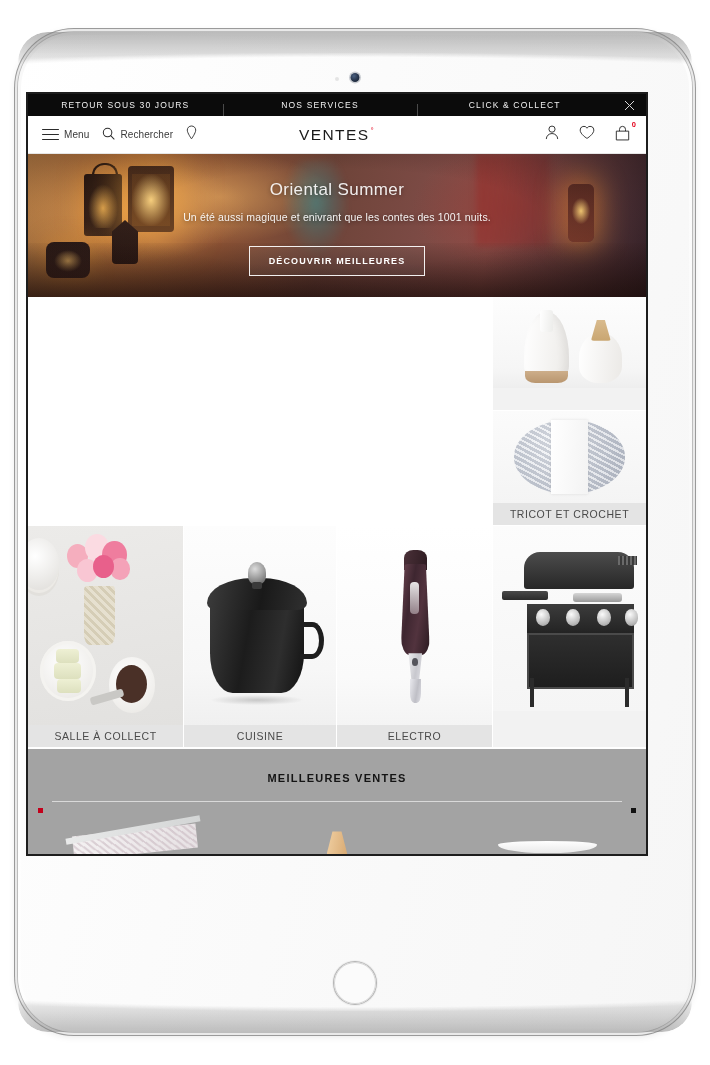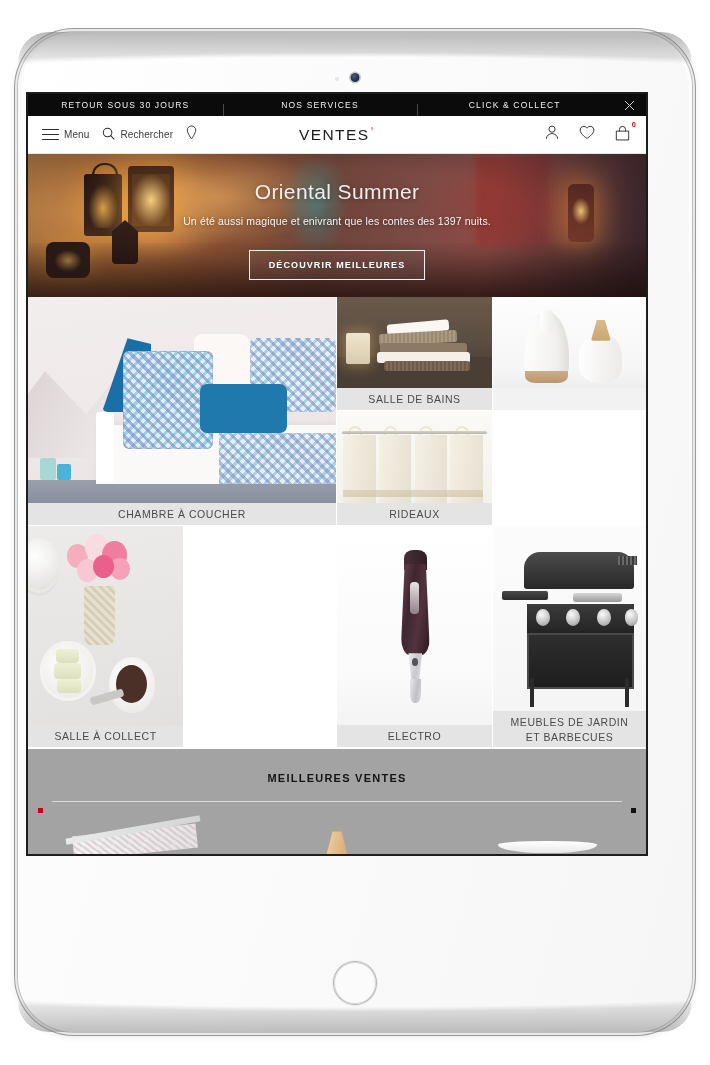--- a/index.html
+++ b/index.html
@@ -231,21 +231,21 @@
   }
 
   #hero-content {
     position: absolute; inset: 0;
     display: flex; flex-direction: column;
     align-items: center; justify-content: flex-start;
     padding-top: 26px;
     text-align: center;
   }
   #hero-title {
-    font-size: 21px;
+    font-size: 17px;
     font-weight: 400;
     color: rgba(255,255,255,.90);
     letter-spacing: .4px;
     text-shadow: 0 1px 4px rgba(0,0,0,.35);
   }
   #hero-sub {
     margin-top: 11px;
     font-size: 10.5px;
     color: rgba(255,255,255,.93);
     letter-spacing: .15px;
@@ -597,92 +597,51 @@
       <div class="lantern" id="lant4"></div>
       <div class="lantern" id="lant3"></div>
         <div id="lant3-glow"></div>
       <div class="lantern" id="lant5"></div>
         <div id="lant5-glow"></div>
       <div class="hero-floor"></div>
       <div class="hero-vig"></div>
     </div>
     <div id="hero-content">
       <div id="hero-title">Oriental Summer</div>
-      <div id="hero-sub">Un été aussi magique et enivrant que les contes des 1397 nuits.</div>
+      <div id="hero-sub">Un été aussi magique et enivrant que les contes des 1001 nuits.</div>
       <button id="hero-cta">DÉCOUVRIR MEILLEURES</button>
     </div>
   </div>
 
   <div id="grid" style="height:450px;">
 
-    <div class="tile" style="left:0; top:0; width:308px; height:228px;">
-      <div class="tile-img">
-        <div class="art art-bed">
-          <div class="bed-wallsh"></div>
-          <div class="bed-floor"></div>
-          <div class="bed-mattress"></div>
-          <div class="bed-head"></div>
-          <div class="pillow p-pat2"></div>
-          <div class="pillow p-white"></div>
-          <div class="pillow p-blue1"></div>
-          <div class="pillow p-pat1"></div>
-          <div class="pillow p-blue2"></div>
-          <div class="bed-quilt"></div>
-          <div class="cup1"></div>
-            <div class="cup2"></div>
-        </div>
-      </div>
-      <div class="tile-cap">CHAMBRE À COUCHER</div>
-    </div>
-
-    <div class="tile" style="left:309px; top:0; width:155px; height:113px;">
-      <div class="tile-img">
-        <div class="art art-bath">
-          <div class="bath-tbl"></div>
-          <div class="bath-candle"></div>
-          <div class="towel tw5"></div>
-            <div class="towel tw4"></div>
-          <div class="towel tw1"></div>
-            <div class="towel tw2"></div>
-            <div class="towel tw3"></div>
-        </div>
-      </div>
-      <div class="tile-cap">SALLE DE BAINS</div>
-    </div>
+
 
     <div class="tile" style="left:465px; top:0; width:153px; height:113px;">
       <div class="tile-img">
         <div class="art art-salon">
           <div class="vaseB"></div>
             <div class="vaseB-cork"></div>
           <div class="vaseA"></div>
             <div class="vaseA-neck"></div>
             <div class="vaseA-base"></div>
         </div>
       </div>
     </div>
 
-    <div class="tile" style="left:309px; top:114px; width:155px; height:114px;">
+
+    <div class="tile" style="left:465px; top:114px; width:153px; height:114px;">
       <div class="tile-img">
-        <div class="art art-curtain">
-          <div class="curt-tab" style="left:7%;"></div>
-          <div class="curt-tab" style="left:30%;"></div>
-          <div class="curt-tab" style="left:53%;"></div>
-          <div class="curt-tab" style="left:76%;"></div>
-          <div class="curt-rod"></div>
-          <div class="curt-panel cp1"></div>
-          <div class="curt-panel cp2"></div>
-          <div class="curt-panel cp3"></div>
-          <div class="curt-panel cp4"></div>
-          <div class="curt-hem"></div>
+        <div class="art art-yarn">
+          <div class="yarn-ball"></div>
+          <div class="yarn-band"></div>
         </div>
       </div>
-      <div class="tile-cap">RIDEAUX</div>
-    </div>
-
+      <div class="tile-cap">TRICOT ET CROCHET</div>
+    </div>
 
     <div class="tile" style="left:0; top:229px; width:155px; height:221px;">
       <div class="tile-img">
         <div class="art art-dining">
           <div class="dn-plates"></div>
           <div class="dn-vase"></div>
           <div class="dn-flowers">
             <div class="fl f1"></div>
               <div class="fl f2"></div>
               <div class="fl f3"></div>
@@ -695,20 +654,32 @@
             <div class="mac m2"></div>
             <div class="mac m3"></div>
           <div class="dn-cup"></div>
             <div class="dn-coffee"></div>
           <div class="dn-spoon"></div>
         </div>
       </div>
       <div class="tile-cap">SALLE À COLLECT</div>
     </div>
 
+    <div class="tile" style="left:156px; top:229px; width:152px; height:221px;">
+      <div class="tile-img">
+        <div class="art art-kitchen">
+          <div class="pot-shadow"></div>
+          <div class="pot-body"></div>
+          <div class="pot-handle"></div>
+          <div class="pot-lid"></div>
+          <div class="pot-knob"></div>
+        </div>
+      </div>
+      <div class="tile-cap">CUISINE</div>
+    </div>
 
     <div class="tile" style="left:309px; top:229px; width:155px; height:221px;">
       <div class="tile-img">
         <div class="art art-electro">
           <div class="vac-top"></div>
           <div class="vac-body"></div>
           <div class="vac-win"></div>
           <div class="vac-neck"></div>
           <div class="vac-btn"></div>
           <div class="vac-tip"></div>
@@ -727,24 +698,20 @@
           <div class="bq-panel"></div>
           <div class="knob k1"></div>
             <div class="knob k2"></div>
           <div class="knob k3"></div>
             <div class="knob k4"></div>
           <div class="bq-cab"></div>
           <div class="bq-leg bl1"></div>
             <div class="bq-leg bl2"></div>
         </div>
       </div>
-      <div class="tile-cap two">
-        <span>MEUBLES DE JARDIN</span>
-        <span>ET BARBECUES</span>
-      </div>
     </div>
   </div>
 
   <div id="bestsellers" style="top:655px; bottom:0;">
     <div id="bs-title">MEILLEURES VENTES</div>
     <div id="bs-rule"></div>
     <div class="bs-arrow" id="bs-prev"></div>
     <div class="bs-arrow" id="bs-next"></div>
     <div id="bs-items">
       <div class="bs-item">

